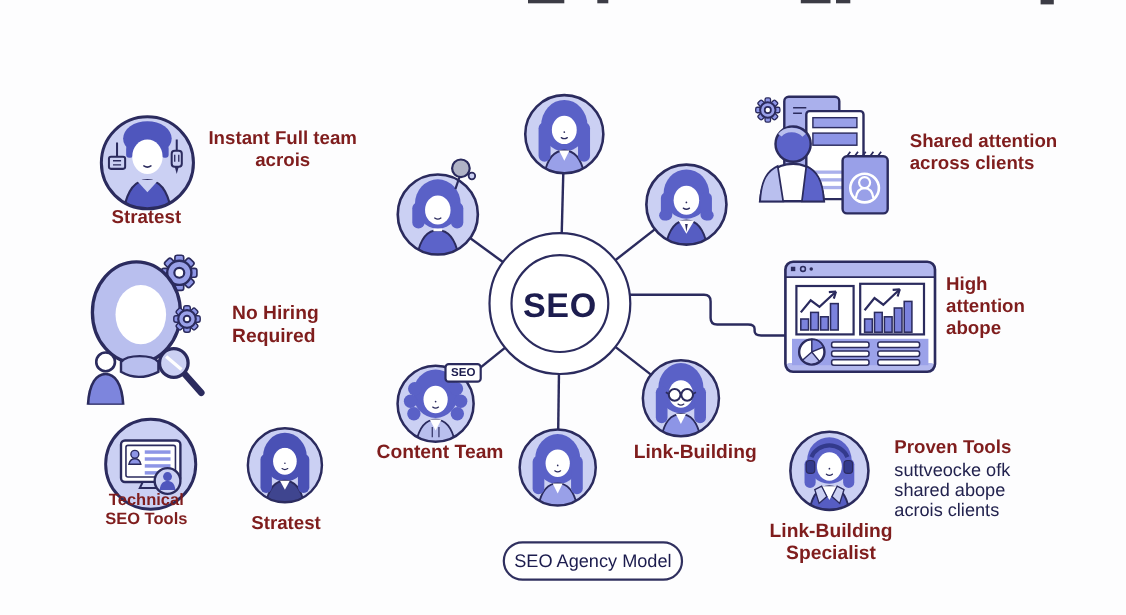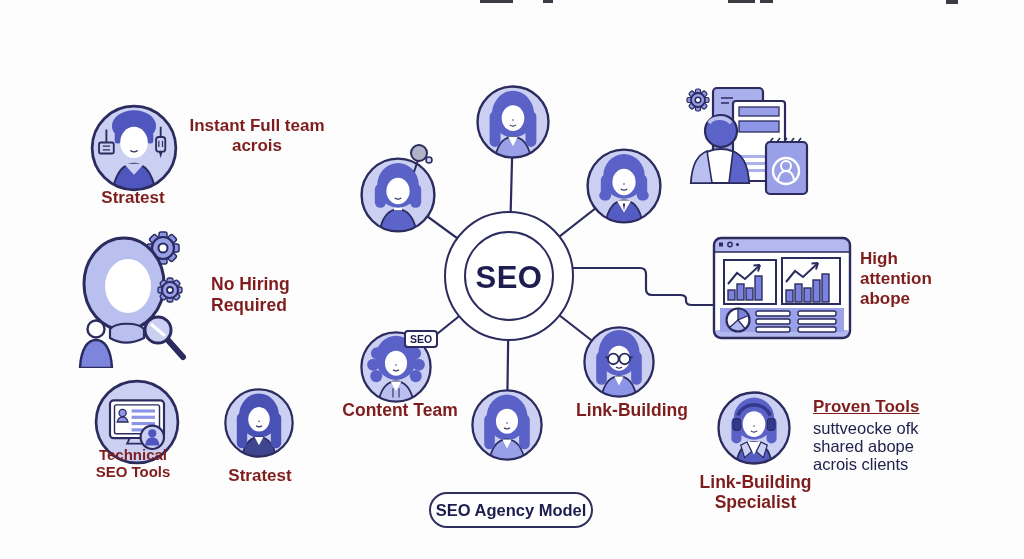--- a/index.html
+++ b/index.html
@@ -3,21 +3,21 @@
 <meta charset="utf-8">
 <style>
   html,body{margin:0;padding:0;}
   body{background:#ffffff;font-family:"Liberation Sans",sans-serif;}
   #stage{position:relative;width:1024px;height:559px;background:#fdfdfe;overflow:hidden;color:#1c1c4e;}
   .abs{position:absolute;}
   .lbl{font-weight:700;color:#7f1d1d;line-height:1.15;}
   .center{text-align:center;}
   .ring{position:absolute;border-radius:50%;background:#fff;border:2.6px solid #2b2b5e;box-sizing:border-box;}
   .hub-text{position:absolute;width:100%;text-align:center;font-weight:700;font-size:31px;letter-spacing:.5px;color:#1d1d4f;}
-  .pill{position:absolute;border:2px solid #30305f;border-radius:18px;background:#fff;display:flex;align-items:center;justify-content:center;font-weight:700;font-size:16.5px;color:#1c1c4e;}
+  .pill{position:absolute;border:2px solid #30305f;border-radius:18px;background:#fff;display:flex;align-items:center;justify-content:center;font-weight:400;font-size:16.5px;color:#1c1c4e;margin-left:28px;}
   .artifact{position:absolute;background:#3c3c45;top:0;}
   .tag{position:absolute;background:#fff;border:2px solid #2b2b5e;border-radius:4px;font-size:10.5px;font-weight:700;padding:0 4px;line-height:14px;color:#1c1c4e;}
   svg{display:block;}
 </style>
 </head>
 <body>
 
 <div id="stage">
 
   <div class="artifact" style="left:480px;width:33px;height:3px;"></div>
@@ -327,20 +327,24 @@
     <path d="M24 40 C28 34 40 33 46 40" stroke="#b9bfee" stroke-width="4" fill="none"></path>
     <path d="M6 100 C8 76 20 66 36 66 C52 66 62 76 64 100 Z" fill="#fff" stroke="#2b2b5e" stroke-width="2.2"></path>
     <path d="M6 100 C7 80 13 72 22 68 L27 100 Z" fill="#b9bfee" stroke="#2b2b5e" stroke-width="1.6"></path>
     <path d="M64 100 C63 80 57 72 48 68 L44 100 Z" fill="#5c63c9" stroke="#2b2b5e" stroke-width="1.6"></path>
     <rect x="81" y="59" width="41" height="52" rx="4" fill="#99a0e8" stroke="#2b2b5e" stroke-width="2.2"></rect>
     <path d="M85 59 l3 -4 M92 59 l3 -4 M99 59 l3 -4 M106 59 l3 -4 M113 59 l3 -4" stroke="#2b2b5e" stroke-width="1.6"></path>
     <circle cx="101" cy="88" r="13" fill="none" stroke="#fff" stroke-width="2.4"></circle>
     <circle cx="101" cy="83" r="5" fill="none" stroke="#fff" stroke-width="2"></circle>
     <path d="M93 97 C94 90 97 88 101 88 C105 88 108 90 109 97" fill="none" stroke="#fff" stroke-width="2"></path>
   </svg>
+  <div class="abs lbl" style="left:827px;top:119px;font-size:17px;line-height:1.15;">
+    <div>Shared attention</div>
+    <div>across clients</div>
+  </div>
 
   <svg class="abs" style="left:712px;top:236px;" width="140" height="104" viewBox="0 0 140 104">
     <rect x="2" y="2" width="136" height="100" rx="7" fill="#fff"></rect>
     <path d="M2 9 Q2 2 9 2 L131 2 Q138 2 138 9 L138 16 L2 16 Z" fill="#b3b8ee"></path>
     <rect x="2" y="94" width="136" height="8" rx="4" fill="#b3b8ee"></rect>
     <rect x="7" y="6.5" width="4" height="4" fill="#2b2b5e"></rect>
     <circle cx="18" cy="8.5" r="2.2" fill="none" stroke="#2b2b5e" stroke-width="1.4"></circle>
     <circle cx="25.5" cy="8.5" r="1.6" fill="#2b2b5e"></circle>
     <line x1="2" y1="16" x2="138" y2="16" stroke="#2b2b5e" stroke-width="1.6"></line>
     <rect x="12" y="24" width="52" height="44" fill="#fff" stroke="#2b2b5e" stroke-width="2"></rect>
@@ -399,21 +403,21 @@
       <circle cx="50" cy="47.5" r="1" fill="#2b2b5e"></circle>
     </g>
     <circle cx="50" cy="50" r="45.5" fill="none" stroke="#2b2b5e" stroke-width="3"></circle>
   </svg>
   <div class="abs lbl center" style="left:693px;top:472px;width:125px;font-size:17.5px;">
     <div>Link-Building</div>
     <div>Specialist</div>
   </div>
 
   <div class="abs" style="left:813px;top:397px;font-size:16.5px;line-height:1.1;color:#22224e;">
-    <div class="lbl" style="font-size:17px;margin-bottom:2px;text-decoration:underline;">Proven Tools</div>
+    <div class="lbl" style="font-size:17px;margin-bottom:2px;">Proven Tools</div>
     <div>suttveocke ofk</div>
     <div>shared abope</div>
     <div>acrois clients</div>
   </div>
 
   <div class="pill" style="left:429px;top:492px;width:160px;height:32px;">SEO Agency Model</div>
 
 </div>
 
 </body></html>

